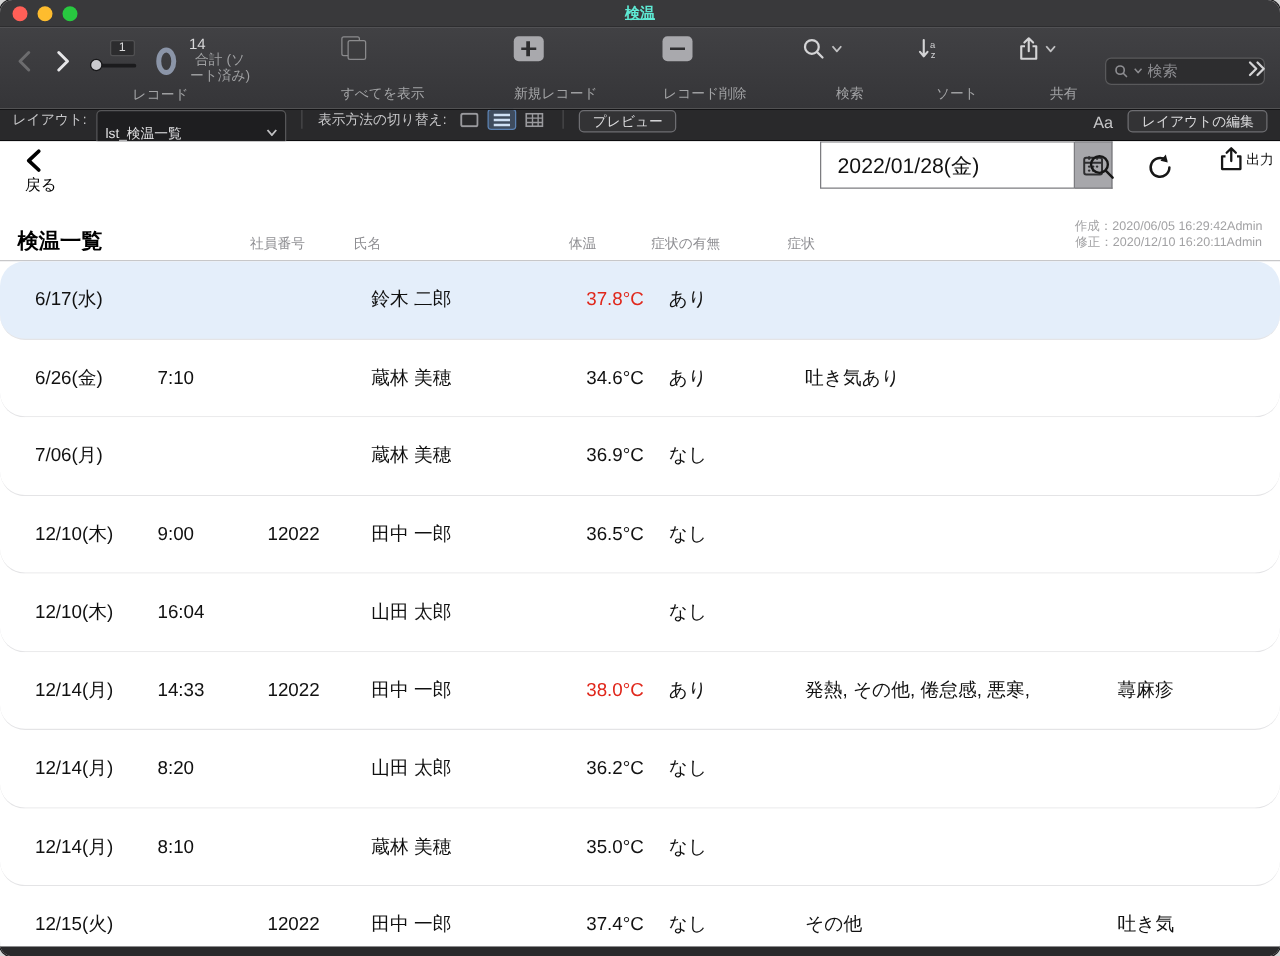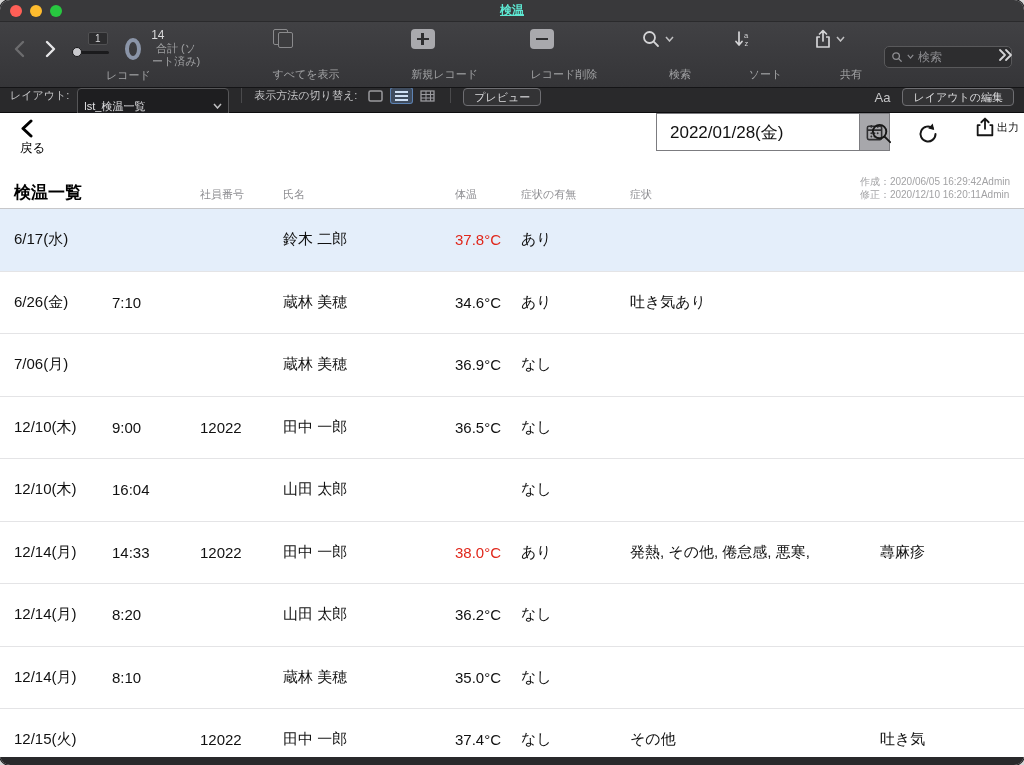--- a/index.html
+++ b/index.html
@@ -65,25 +65,25 @@
   .cal-btn { width:30px; height:38px; background:#a7a7ab; border:1.5px solid #7c7c80; border-left:none; display:flex; align-items:center; justify-content:center; cursor:pointer; }
   .ct-icon { position:absolute; background:none; border:none; cursor:pointer; display:flex; flex-direction:row; align-items:center; gap:1px; }
   .ct-find { left:870px; top:9px; } .ct-refresh { left:916px; top:9px; } .ct-export { left:974px; top:3px; }
   .export-label { font-size:11px; color:#111; }
 
   
   .list-header { position:relative; height:33px; flex:0 0 auto; }
   .lh-grid { position:absolute; left:0; right:0; bottom:6px; display:grid; grid-template-columns:98px 88px 83px 172px 66px 109px 250px 1fr; padding-left:14px; }
   .lh-grid div { font-size:11px; color:#8e8e92; white-space:nowrap; }
   .list-title { position:absolute; left:14px; bottom:4px; font-size:17px; font-weight:bold; color:#000; }
-  .meta { position:absolute; right:14px; top:0; text-align:left; font-size:10px; color:#a2a2a4; line-height:13px; }
+  .meta { position:absolute; right:14px; top:0; text-align:center; font-size:10px; color:#a2a2a4; line-height:13px; }
 
   
   .record-list { flex:1 1 auto; border-top:1px solid #c7c7c9; overflow:hidden; }
-  .row { display:grid; grid-template-columns:98px 88px 83px 172px 66px 109px 250px 1fr; height:62.5px; align-items:center; padding-left:14px; border-bottom:1px solid #e4e4e6; background:#fff; cursor:pointer; }
+  .row { display:grid; grid-template-columns:98px 88px 83px 172px 66px 109px 250px 1fr; height:62.5px; align-items:center; padding-left:28px; border-bottom:1px solid #e4e4e6; background:#fff; cursor:pointer;border-radius:20px; }
   .row.selected { background:var(--selected-row,#e4eefa); }
   .cell { font-size:15px; color:#111; white-space:nowrap; overflow:hidden; }
   .cell.alert { color:var(--temp-alert,#e0271b); }
 
   .bottom-bar { height:8px; flex:0 0 auto; background:#29292b; }
 </style>
 </head>
 <body>
 
 <div class="window">

